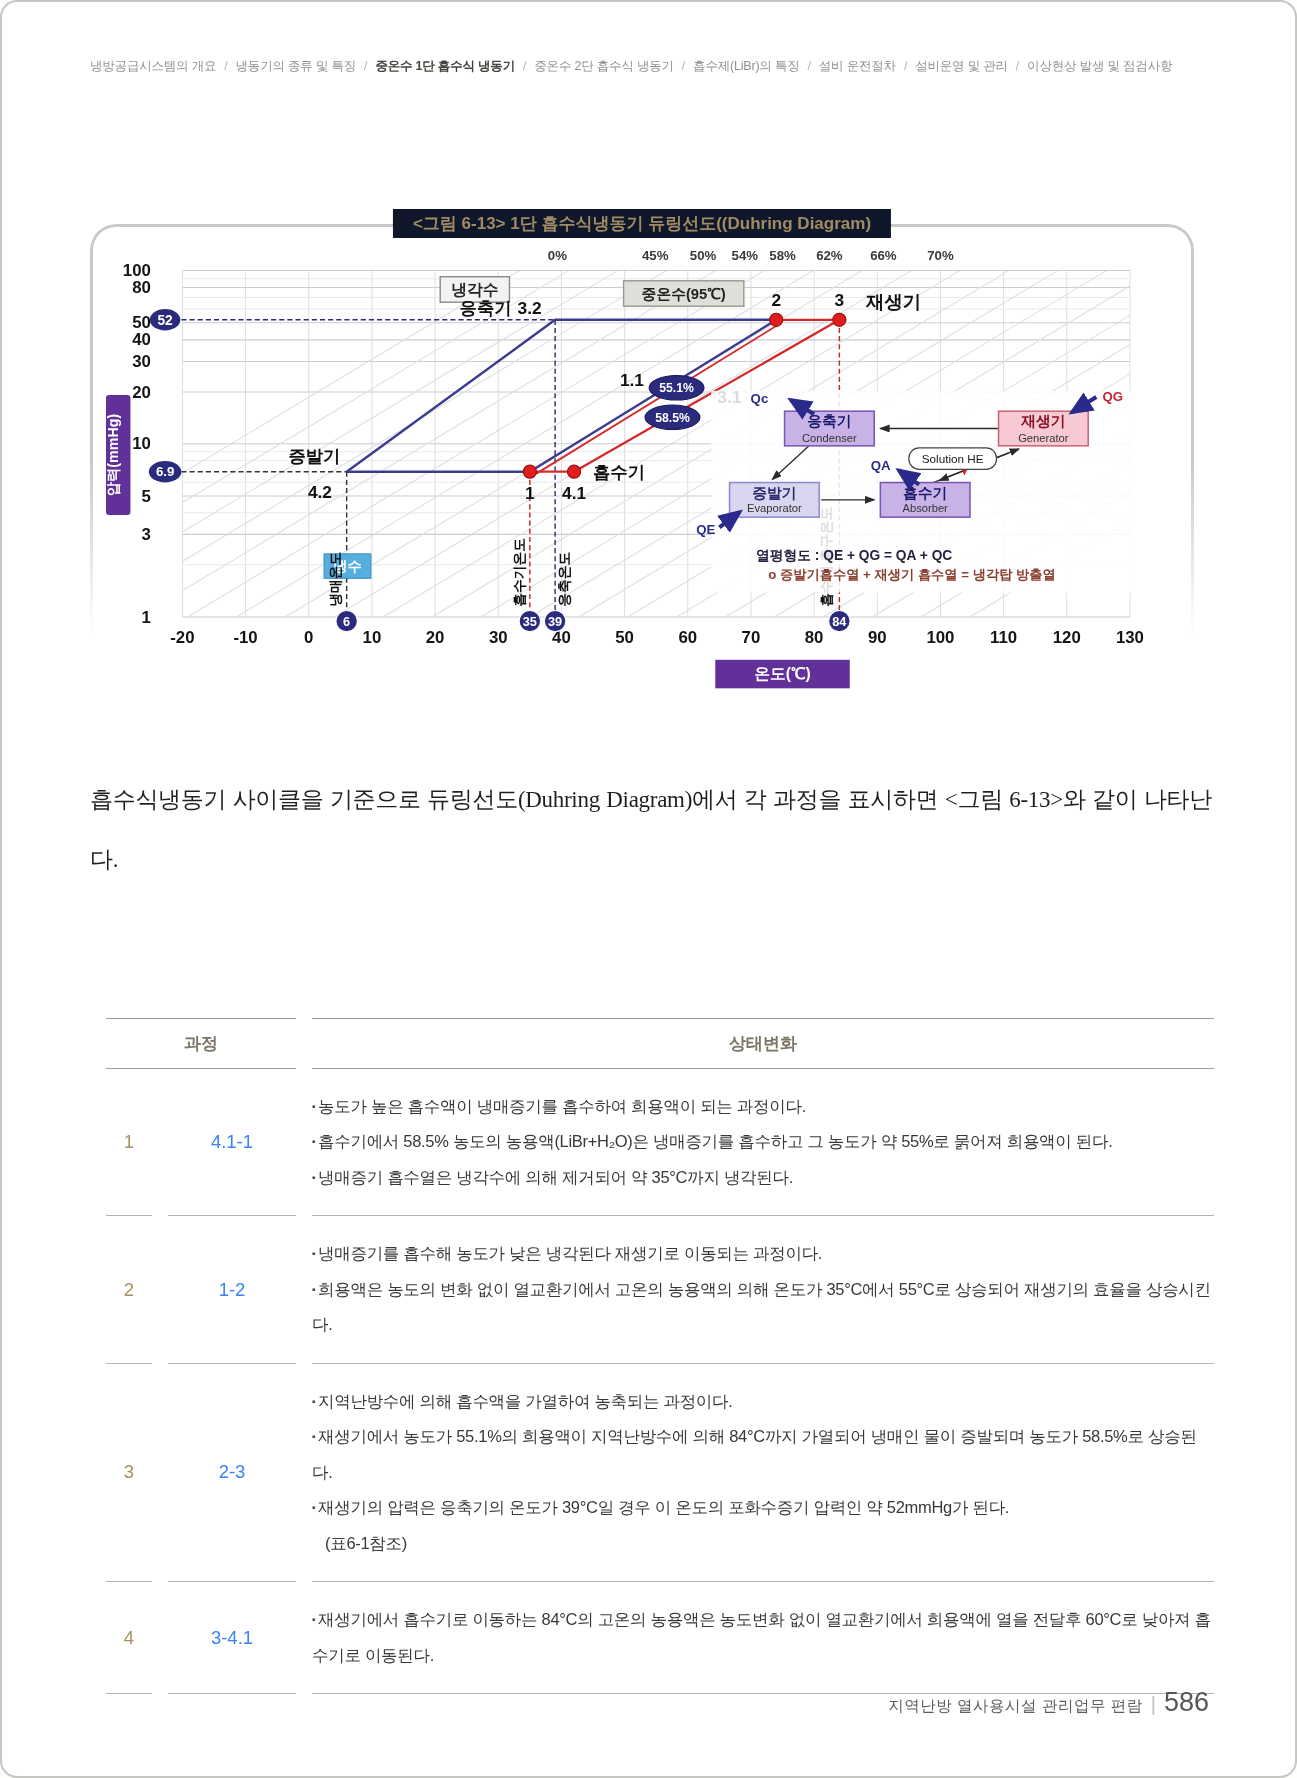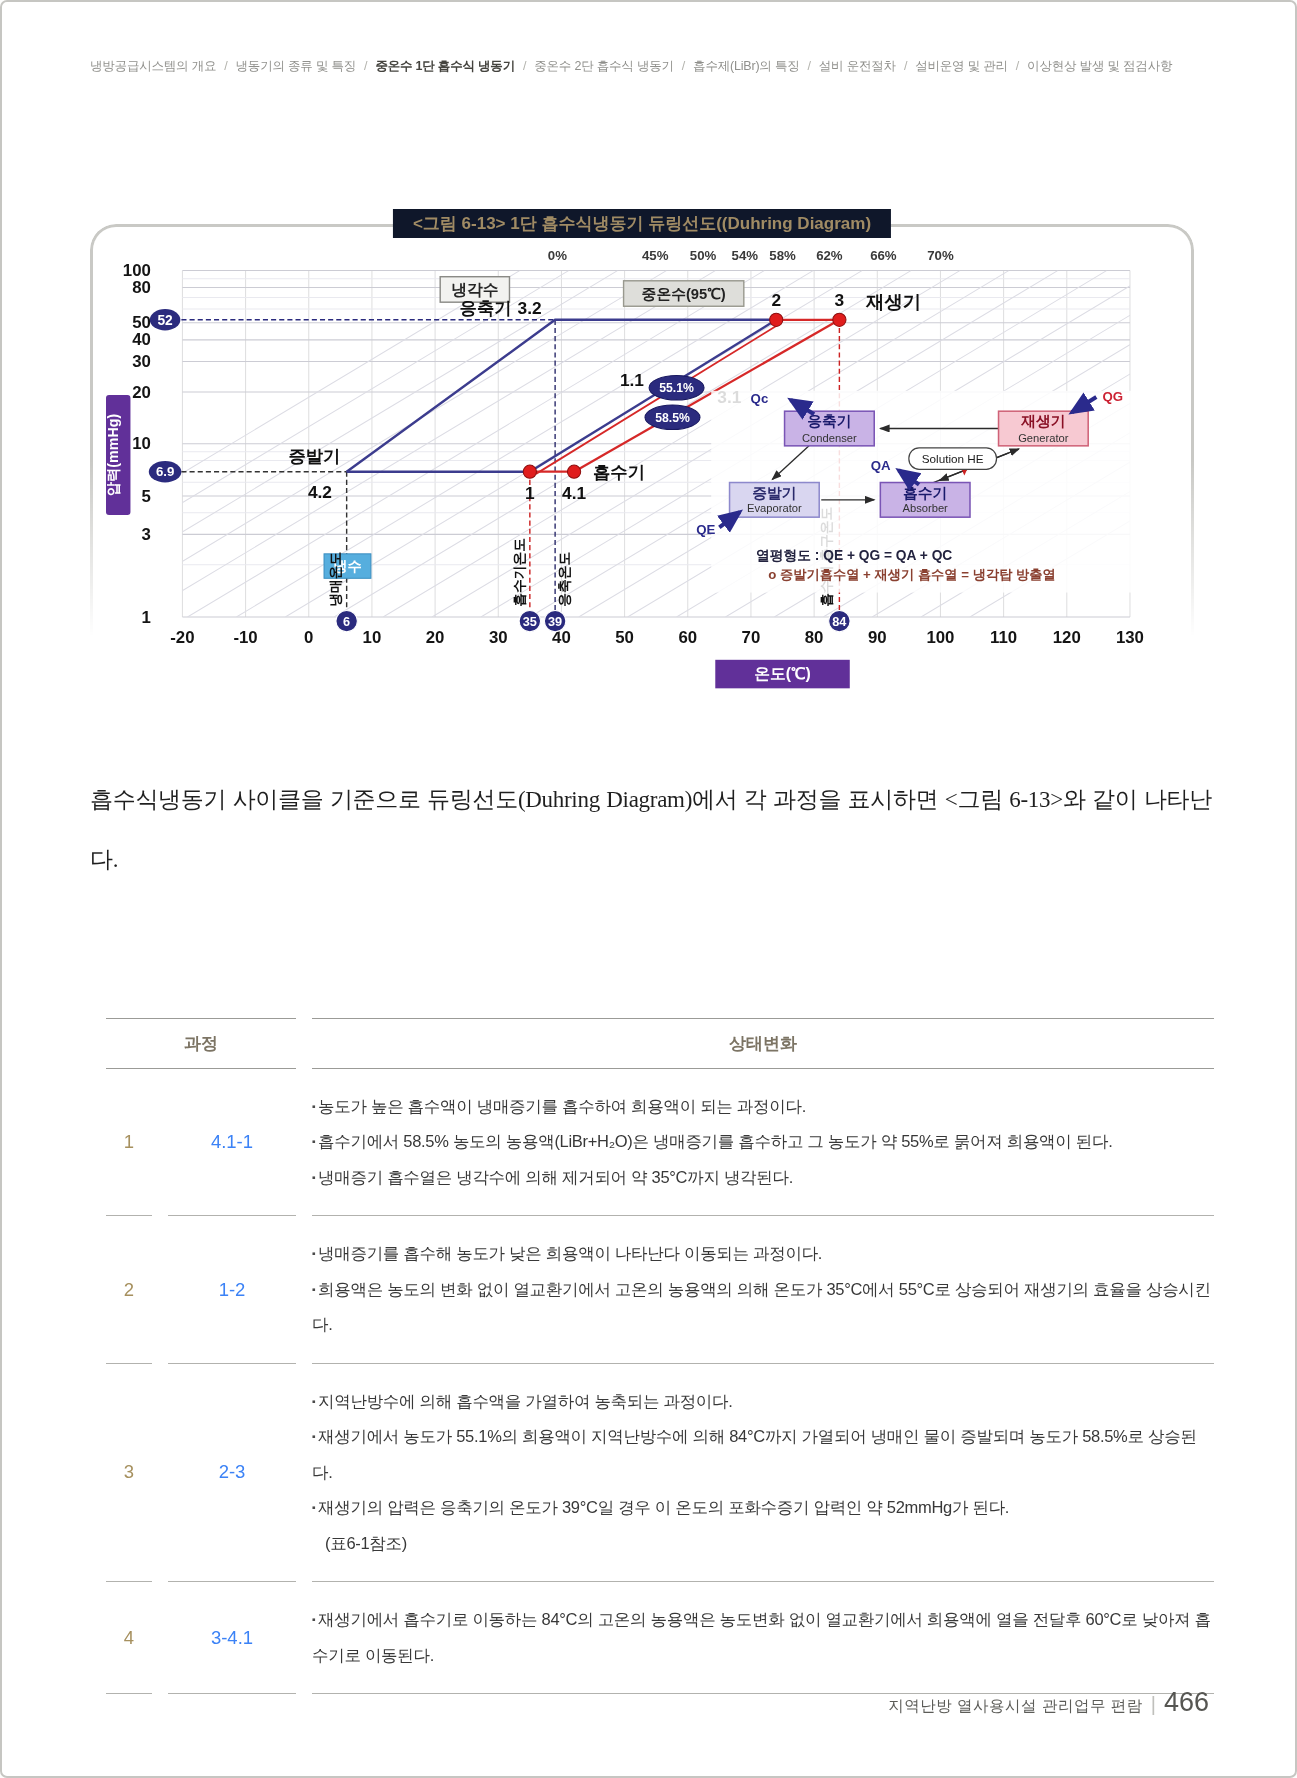--- a/index.html
+++ b/index.html
@@ -1,19 +1,19 @@
 <!DOCTYPE html>
 <html><head>
 <meta charset="utf-8">
 <style>
   * { margin:0; padding:0; box-sizing:border-box; }
   body { background:#fdfdfc; font-family:"Liberation Sans", sans-serif; }
   .page {
     position:relative; width:1297px; height:1778px; margin:0 auto;
-    background:#ffffff; border:2px solid #c6c6c2; border-radius:7px; overflow:hidden;
+    background:#ffffff; border:2px solid #c6c6c2; border-radius:17px; overflow:hidden;
   }
   
   .crumbs { position:absolute; top:56px; left:88px; width:1140px;
     font-size:12.5px; color:#90908c; letter-spacing:-0.2px; white-space:nowrap; }
   .crumbs .sep { color:#b3b3ad; margin:0 8px; }
   .crumbs .item.active { color:#44433e; font-weight:700; }
   
   .title { position:absolute; top:138px; left:88px;
     font-family:"Liberation Serif", serif; font-size:30px; font-weight:700; color:#242424; letter-spacing:-0.5px; }
   
@@ -308,21 +308,21 @@
             <li class="b">흡수기에서 58.5% 농도의 농용액(LiBr+H₂O)은 냉매증기를 흡수하고 그 농도가 약 55%로 묽어져 희용액이 된다.</li>
             <li class="b">냉매증기 흡수열은 냉각수에 의해 제거되어 약 35°C까지 냉각된다.</li>
           </ul>
             </td>
         </tr>
         <tr>
           <td class="num">2</td>
           <td class="code">1-2</td>
           <td class="desc">
               <ul>
-            <li class="b">냉매증기를 흡수해 농도가 낮은 희용액이 나타난다 이동되는 과정이다.</li>
+            <li class="b">냉매증기를 흡수해 농도가 낮은 냉각된다 재생기로 이동되는 과정이다.</li>
             <li class="b">희용액은 농도의 변화 없이 열교환기에서 고온의 농용액의 의해 온도가 35°C에서 55°C로 상승되어 재생기의 효율을 상승시킨다.</li>
           </ul>
             </td>
         </tr>
         <tr>
           <td class="num">3</td>
           <td class="code">2-3</td>
           <td class="desc">
               <ul>
             <li class="b">지역난방수에 의해 흡수액을 가열하여 농축되는 과정이다.</li>
@@ -341,16 +341,16 @@
           </ul>
             </td>
         </tr>
       </tbody>
     </table>
   </div>
 
   <div class="footer">
     <span class="book">지역난방 열사용시설 관리업무 편람</span>
     <span class="div">|</span>
-    <span class="pno">466</span>
+    <span class="pno">586</span>
   </div>
 
 </div>
 
 </body></html>

